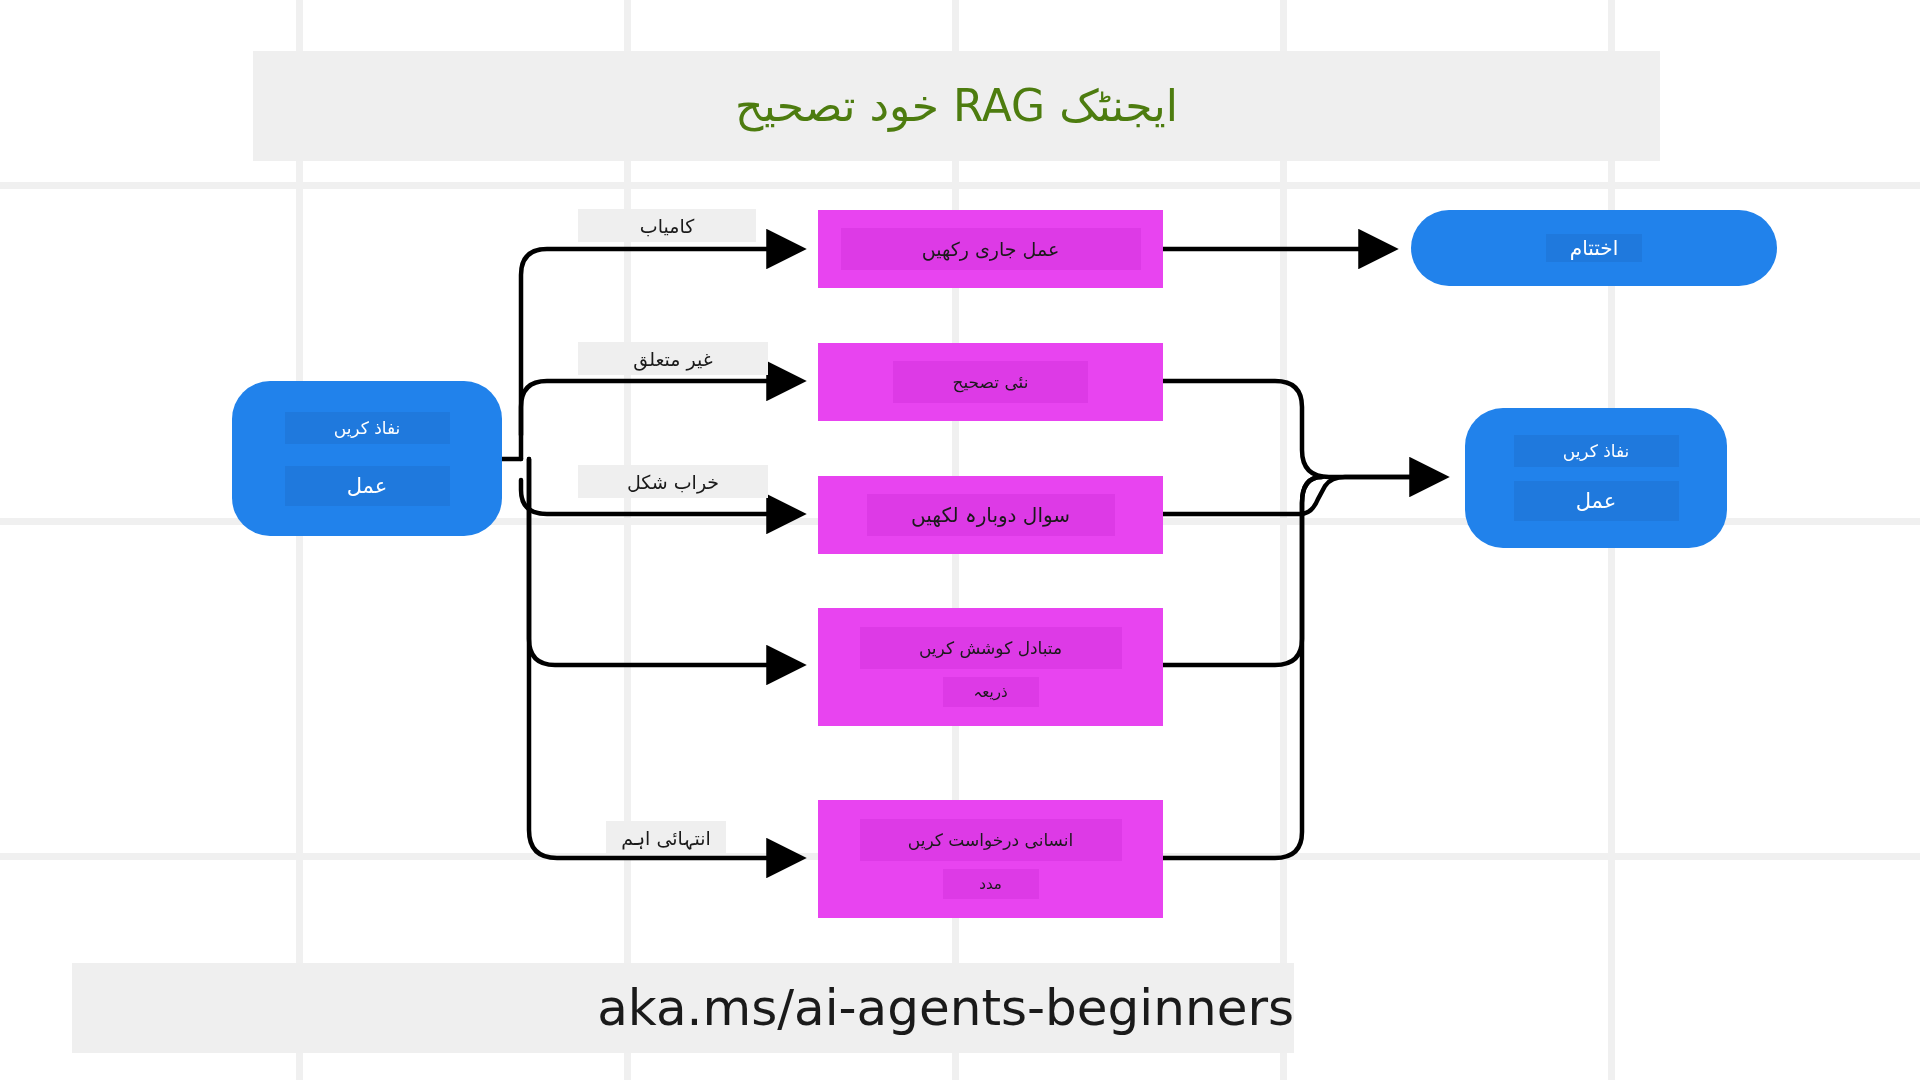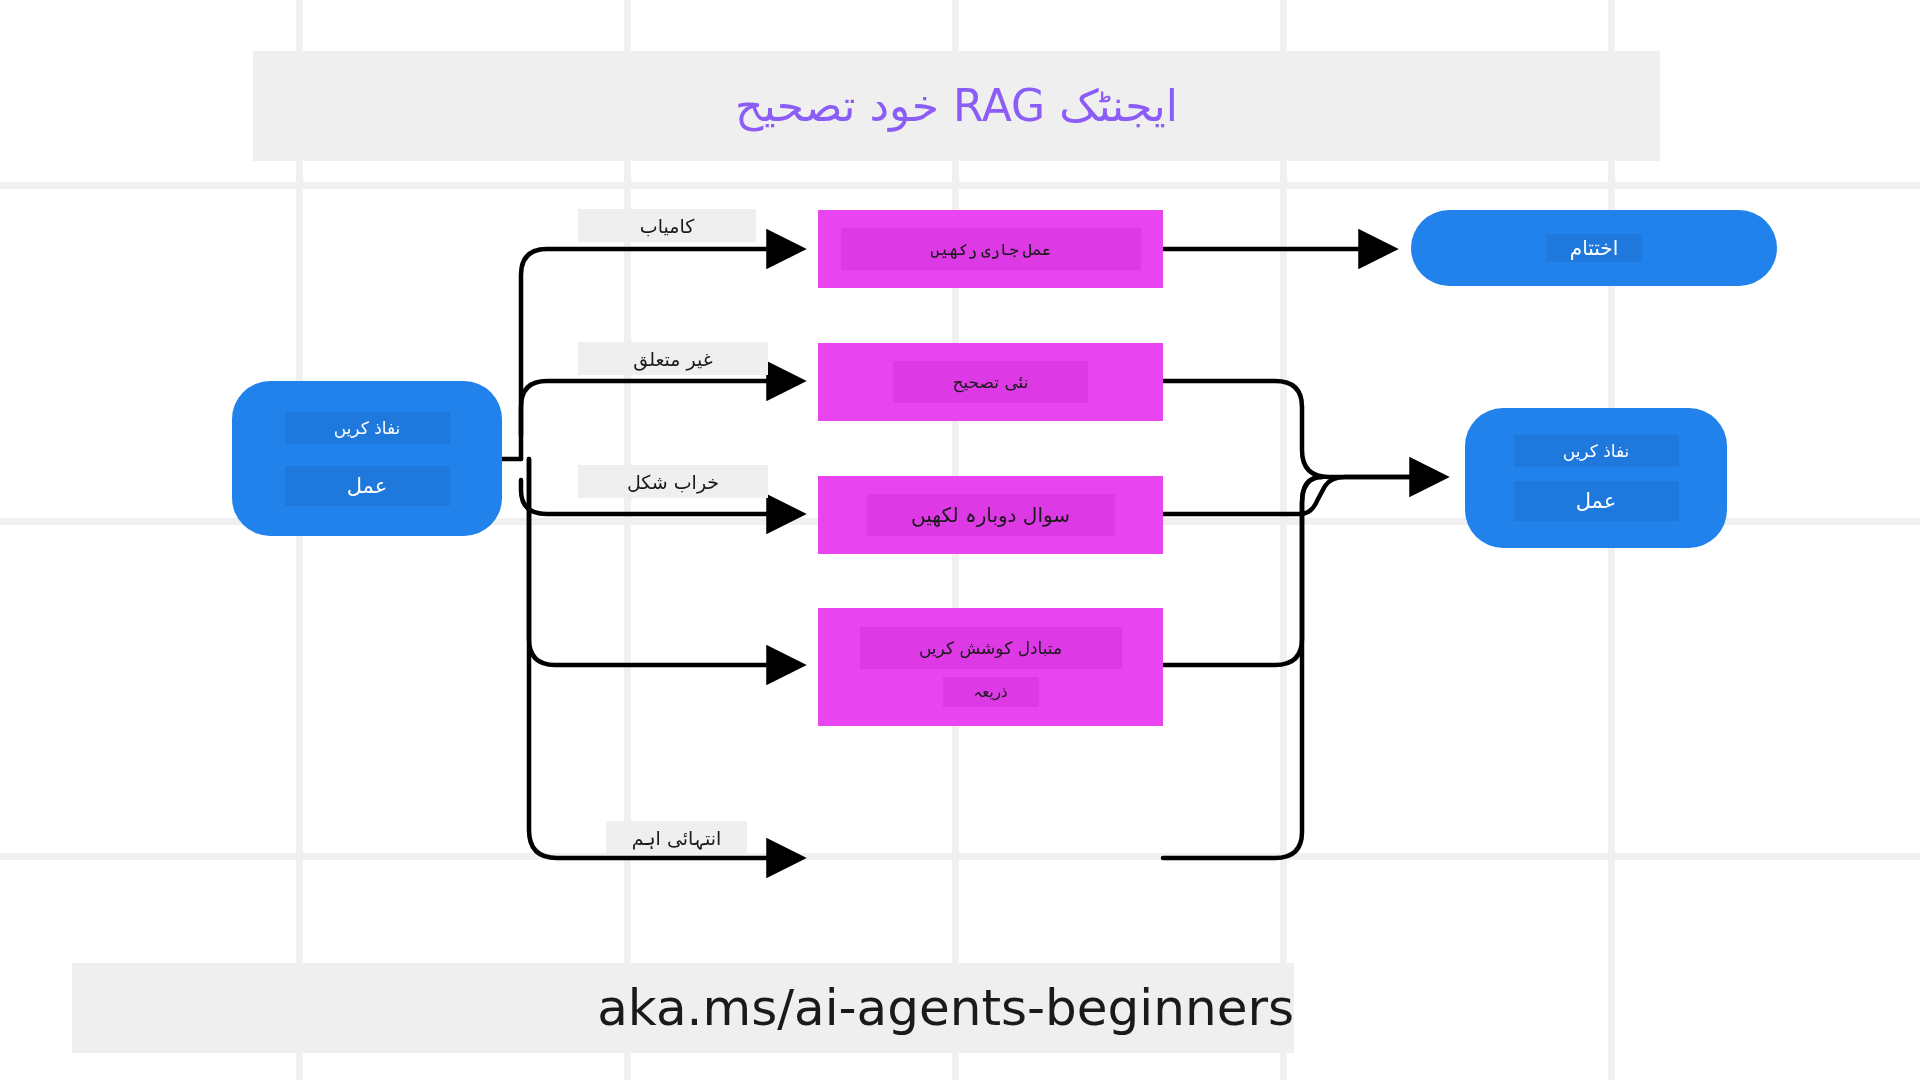--- a/index.html
+++ b/index.html
@@ -18,21 +18,21 @@
   .grid-h{height:7px;width:1920px;}
 
   
   #title-banner{
     position:absolute;
     left:253px;top:51px;width:1407px;height:110px;
     background:#efefef;
     display:flex;align-items:center;justify-content:center;
   }
   #title-text{
-    font-size:44px;color:#8b5cf6;font-weight:400;
+    font-size:44px;color:#4d7c0f;font-weight:400;
     white-space:nowrap;letter-spacing:0px;
     line-height:1.1;
   }
 
   
   #footer-banner{
     position:absolute;
     left:72px;top:963px;width:1222px;height:90px;
     background:#efefef;
     display:flex;align-items:center;
@@ -141,44 +141,48 @@
     </g>
   </svg>
 
   <div class="edge-label" style="left:578px;top:209px;width:178px;height:33px;">کامیاب</div>
 
   <div class="edge-label" style="left:578px;top:342px;width:190px;height:33px;">غیر متعلق</div>
 
   <div class="edge-label" style="left:578px;top:465px;width:190px;height:33px;">خراب شکل</div>
 
 
-  <div class="edge-label" style="left:606px;top:821px;width:141px;height:33px;">انتہائی اہم</div>
+  <div class="edge-label" style="left:606px;top:821px;width:120px;height:33px;">انتہائی اہم</div>
 
   <div class="blue-node" style="left:232px;top:381px;width:270px;height:155px;">
     <div class="blue-chip" style="width:165px;height:32px;font-size:17px;">نفاذ کریں</div>
     <div class="blue-chip" style="width:165px;height:40px;font-size:21px;margin-top:22px;">عمل</div>
   </div>
 
   <div class="magenta-node" style="left:818px;top:210px;width:345px;height:78px;">
-    <div class="magenta-chip" style="width:300px;height:42px;font-size:16px;font-family:Liberation Serif, serif;">عمل جاری رکھیں</div>
+    <div class="magenta-chip" style="width:300px;height:42px;font-size:19px;">عمل جاری رکھیں</div>
   </div>
 
   <div class="magenta-node" style="left:818px;top:343px;width:345px;height:78px;">
     <div class="magenta-chip" style="width:195px;height:42px;font-size:17px;">نئی تصحیح</div>
   </div>
 
   <div class="magenta-node" style="left:818px;top:476px;width:345px;height:78px;">
     <div class="magenta-chip" style="width:248px;height:42px;font-size:20px;">سوال دوبارہ لکھیں</div>
   </div>
 
   <div class="magenta-node" style="left:818px;top:608px;width:345px;height:118px;">
     <div class="magenta-chip" style="width:262px;height:42px;font-size:17px;">متبادل کوشش کریں</div>
     <div class="magenta-chip" style="width:96px;height:30px;font-size:15px;margin-top:8px;">ذریعہ</div>
   </div>
 
+  <div class="magenta-node" style="left:818px;top:800px;width:345px;height:118px;">
+    <div class="magenta-chip" style="width:262px;height:42px;font-size:17px;">انسانی درخواست کریں</div>
+    <div class="magenta-chip" style="width:96px;height:30px;font-size:15px;margin-top:8px;">مدد</div>
+  </div>
 
   <div class="blue-node" style="left:1411px;top:210px;width:366px;height:76px;border-radius:38px;">
     <div class="blue-chip" style="width:96px;height:28px;font-size:20px;">اختتام</div>
   </div>
 
   <div class="blue-node" style="left:1465px;top:408px;width:262px;height:140px;">
     <div class="blue-chip" style="width:165px;height:32px;font-size:17px;">نفاذ کریں</div>
     <div class="blue-chip" style="width:165px;height:40px;font-size:21px;margin-top:14px;">عمل</div>
   </div>
 

